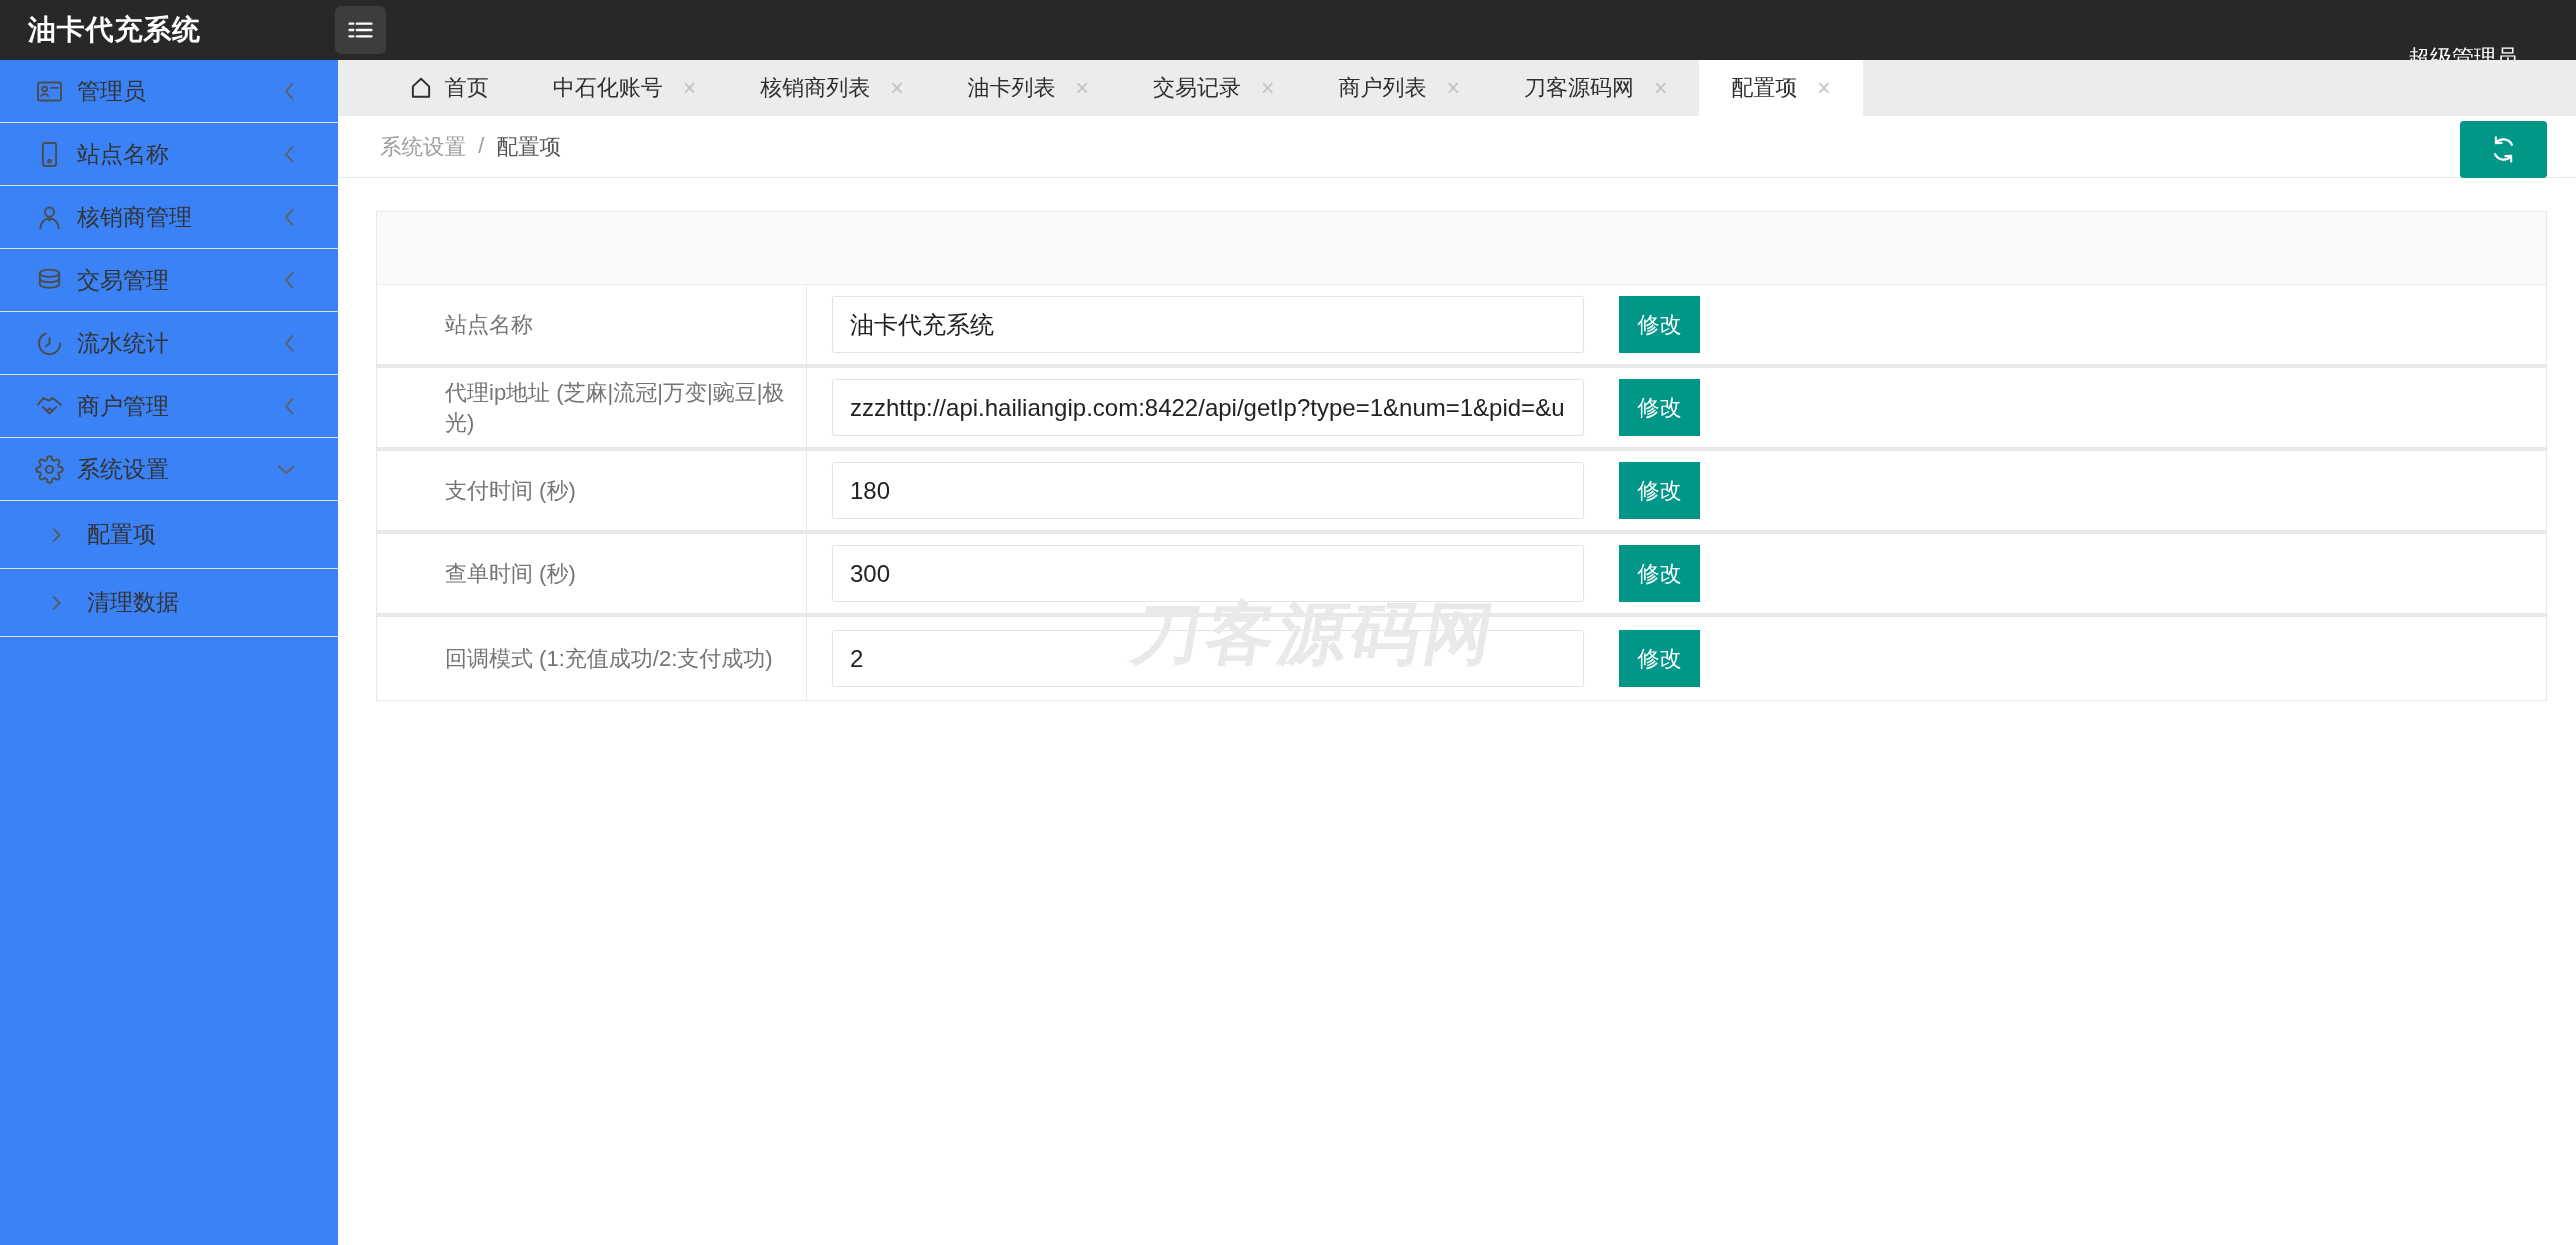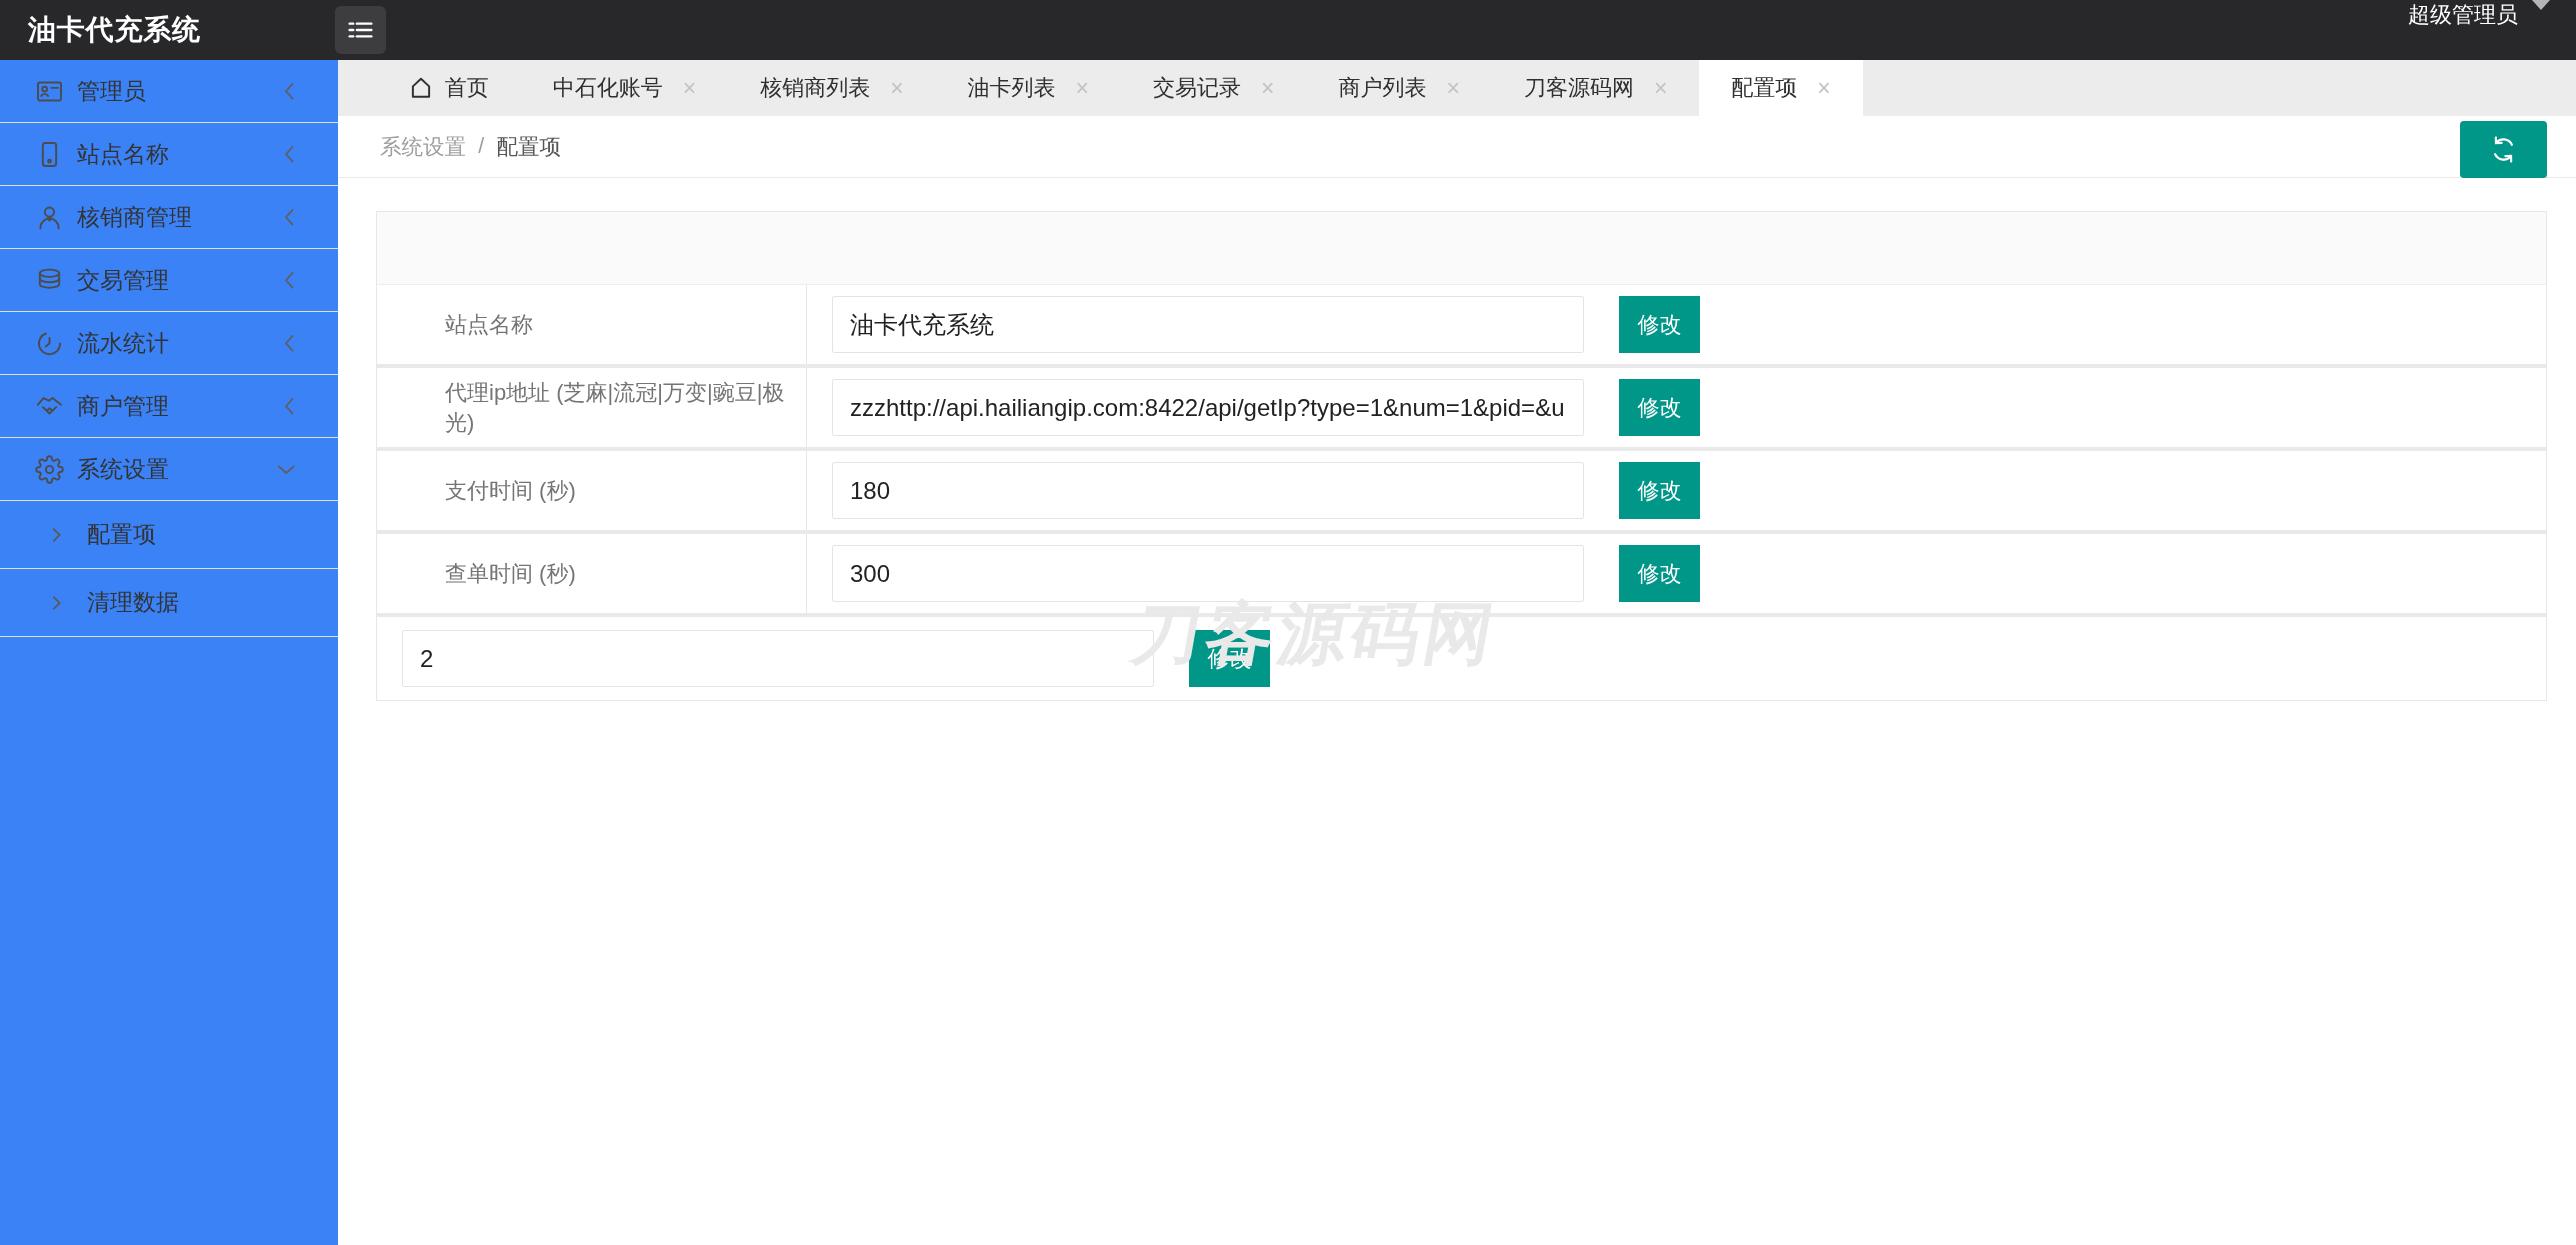--- a/index.html
+++ b/index.html
@@ -5,22 +5,22 @@
   * { margin:0; padding:0; box-sizing:border-box; }
   html,body { width:2576px; height:1246px; overflow:hidden; background:#fff;
     font-family:"Liberation Sans","DejaVu Sans",sans-serif; }
 
   
   .header { position:relative; height:60px; background:#28282b; color:#fff;
     display:flex; align-items:center; }
   .header-title { font-size:28px; font-weight:bold; letter-spacing:0.8px; padding-left:28px; }
   .burger-btn { position:absolute; left:335px; top:6.1px; width:51px; height:48px;
     background:#3d3d40; border-radius:6.1px; display:flex; align-items:center; justify-content:center; cursor:pointer; }
-  .user-menu { position:absolute; right:26px; top:0; height:60px; display:flex;
-    align-items:flex-start; gap:14px; cursor:pointer; }
+  .user-menu { position:absolute; right:26px; top:13px; height:60px; display:flex;
+    align-items:flex-end; gap:14px; cursor:pointer; }
   .user-name { font-size:22px; color:#fff; }
   .caret-down { width:0; height:0; border-left:9.2px solid transparent;
     border-right:9.2px solid transparent; border-top:10.7px solid #b5b5b5; }
 
   
   .app-body { display:flex; height:1186px; }
   .sidebar { width:338px; background:#3b82f6; flex:none; }
   .main { flex:1; display:flex; flex-direction:column; position:relative; }
 
   
@@ -321,20 +321,21 @@
 
         <div class="form-row">
           <div class="row-label">查单时间 (秒)</div>
           <div class="row-ctrl">
             <input class="cfg-input" value="300" style="">
             <button class="edit-btn" style="background:#009688;">修改</button>
           </div>
         </div>
 
         <div class="form-row">
+          <div class="row-label">回调模式 (1:充值成功/2:支付成功)</div>
           <div class="row-ctrl">
             <input class="cfg-input" value="2" style="">
             <button class="edit-btn" style="background:#009688;">修改</button>
           </div>
         </div>
 
       </div>
     </div>
   </div>
 </div>

